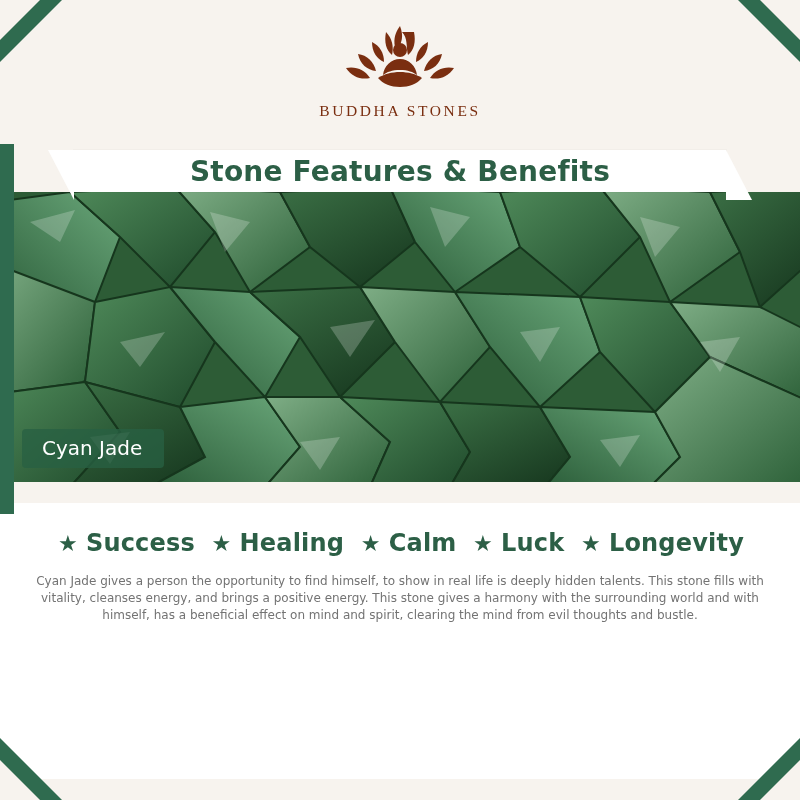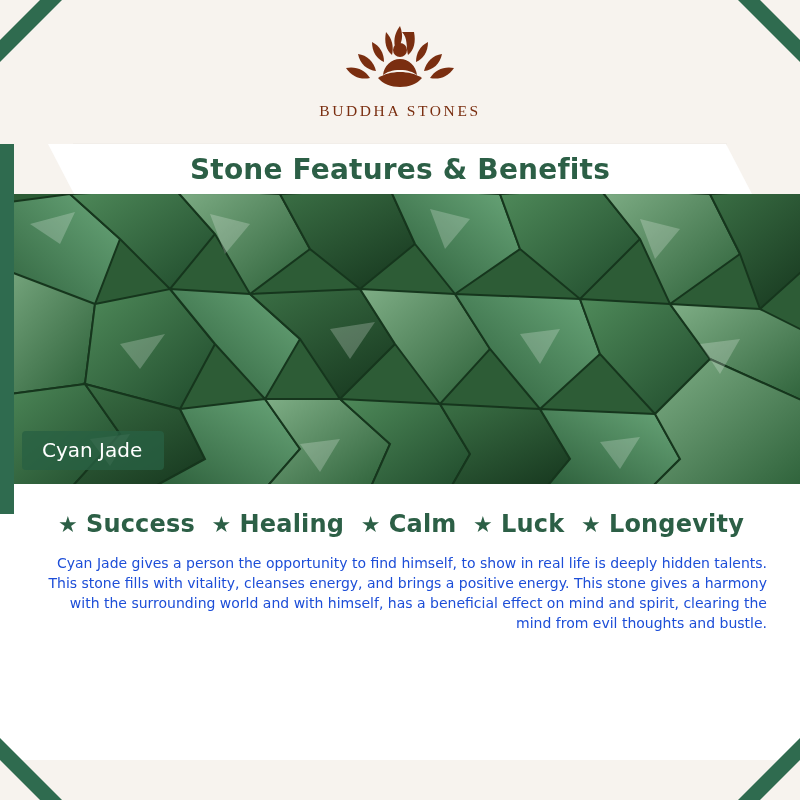--- a/index.html
+++ b/index.html
@@ -92,23 +92,23 @@
     font-size: 15.5px;
     letter-spacing: 2.6px;
     color: #7a2e10;
     font-weight: normal;
     font-family: "Liberation Serif", serif;
   }
 
   
   .title-band {
     position: relative;
-    margin: 0 auto 0 auto;
+    margin: 6px auto 0 auto;
     width: 652px;
-    height: 50px;
+    height: 42px;
     background: #ffffff;
     display: flex;
     align-items: center;
     justify-content: center;
     z-index: 6;
     box-shadow: 0 0 0 1px rgba(0,0,0,0.02);
   }
   .title-band::before,
   .title-band::after {
     content: "";
@@ -160,43 +160,44 @@
 
   
   .content {
     position: relative;
     width: 800px;
     background: #ffffff;
     padding: 26px 30px 0 30px;
     box-sizing: border-box;
     z-index: 4;
     height: 276px;
+    margin-top: 21px;
   }
   .benefits {
     text-align: center;
     color: #2c5f46;
     font-size: 24px;
     font-weight: bold;
     font-family: "DejaVu Sans", sans-serif;
     margin: 0 0 16px 0;
     letter-spacing: 0.2px;
   }
   .benefits .star {
     color: #2c5f46;
     font-size: 22px;
     padding: 0 5px;
   }
   .benefits .term { padding: 0 3px; }
 
   .desc {
     font-family: "DejaVu Sans", sans-serif;
-    font-size: 14px;
+    font-size: 12px;
     line-height: 1.42;
-    color: #1d4ed8;
-    text-align: right;
+    color: #737373;
+    text-align: center;
     margin: 0;
     padding: 0 3px;
   }
 
   .left-green-strip {
     position: absolute;
     left: 0;
     top: 144px;
     width: 14px;
     height: 370px;

